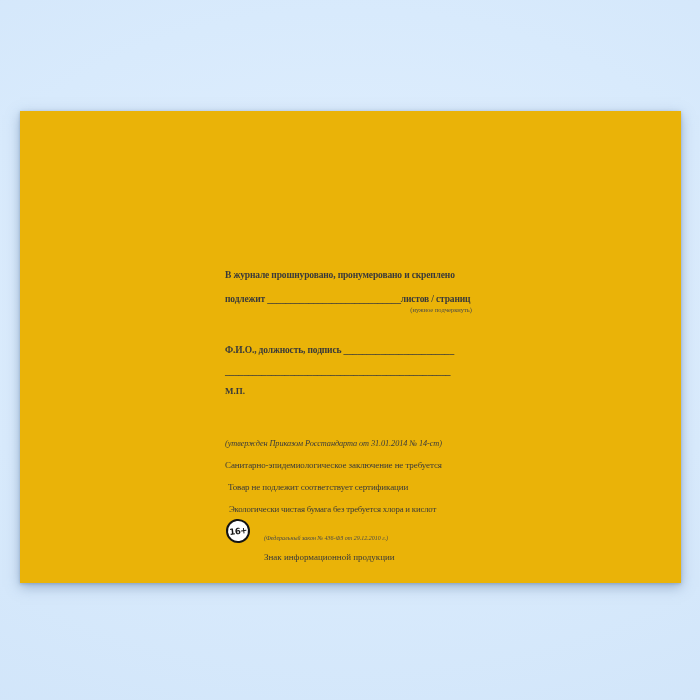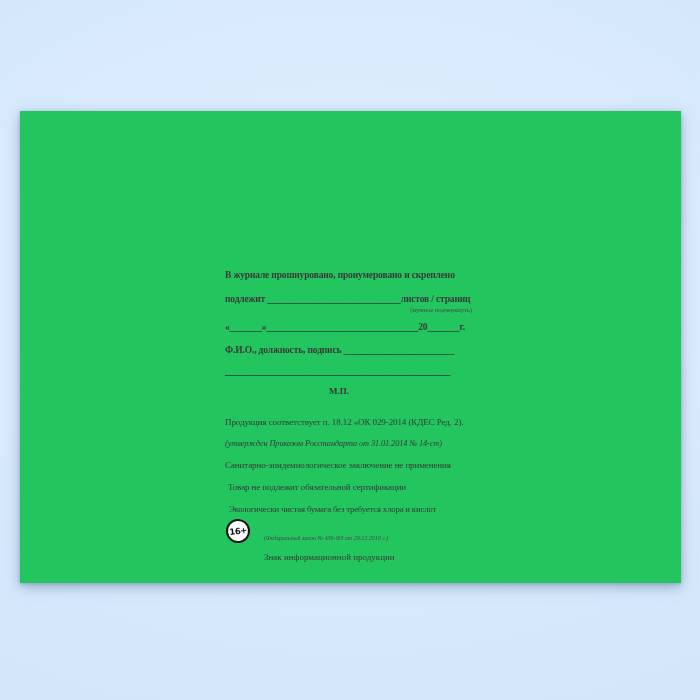--- a/index.html
+++ b/index.html
@@ -13,37 +13,37 @@
     position: relative;
     background: radial-gradient(ellipse 130% 90% at 50% 42%, #e1effe 0%, #d8eafc 45%, #cde2f8 100%);
     font-family: "Liberation Serif", "DejaVu Serif", serif;
   }
   .page {
     position: absolute;
     left: 20px;
     top: 111px;
     width: 661px;
     height: 472px;
-    background: #22c55e;
+    background: #eab308;
     box-shadow: 0 4px 12px rgba(92, 122, 162, 0.50), 0 1px 3px rgba(92, 122, 162, 0.40);
   }
   .txt {
     position: absolute;
     color: #3a3a3a;
     white-space: nowrap;
     line-height: 1;
   }
   
   .l1   { left: 205px; top: 160px; font-size: 9.5px; font-weight: 700; letter-spacing: -0.15px; }
   .l2   { left: 205px; top: 184px; font-size: 9.5px; font-weight: 700; letter-spacing: -0.15px; }
   .note { left: 205px; top: 196px; width: 247px; text-align: right; font-size: 6.5px; font-weight: 400; color: #4a4a4a; }
   .l3   { left: 205px; top: 212px; font-size: 9.5px; font-weight: 700; letter-spacing: -0.15px; }
   .l4   { left: 205px; top: 235px; font-size: 9.5px; font-weight: 700; letter-spacing: -0.15px; }
   .l5   { left: 205px; top: 256px; font-size: 9.5px; font-weight: 700; letter-spacing: -0.15px; }
-  .mp   { left: 205px; top: 276px; width: 228px; text-align: center; font-size: 9px; font-weight: 700; }
+  .mp   { left: 205px; top: 276px; width: 228px; text-align: left; font-size: 9px; font-weight: 700; }
   
   .c1 { left: 205px; top: 307px; font-size: 9px;   font-weight: 400; letter-spacing: -0.1px; }
   .c2 { left: 205px; top: 318px; font-size: 8.3px; font-weight: 400; letter-spacing: -0.1px; }
   .c3 { left: 205px; top: 329px; font-size: 8.3px; font-weight: 400; font-style: italic; letter-spacing: -0.1px; }
   
   .s1 { left: 205px; top: 350px; font-size: 9px;   font-weight: 400; letter-spacing: -0.1px; }
   .s2 { left: 208px; top: 372px; font-size: 9px;   font-weight: 400; letter-spacing: -0.1px; }
   .s3 { left: 209px; top: 394px; font-size: 8.8px; font-weight: 400; letter-spacing: -0.2px; }
   
   .badge {
@@ -69,30 +69,28 @@
   .mark-law   { left: 244px; top: 424px; font-size: 6px; font-style: italic; color: #4a4a4a; }
 </style>
 </head>
 <body>
 
 <div class="page">
 
   <div class="txt l1">В журнале прошнуровано, пронумеровано и скреплено</div>
   <div class="txt l2">подлежит _____________________________листов / страниц</div>
   <div class="txt note">(нужное подчеркнуть)</div>
-  <div class="txt l3">«_______»_________________________________20_______г.</div>
   <div class="txt l4">Ф.И.О., должность, подпись ________________________</div>
   <div class="txt l5">_________________________________________________</div>
   <div class="txt mp">М.П.</div>
 
-  <div class="txt c1">Продукция соответствует п. 18.12 «ОК 029-2014 (КДЕС Ред. 2).</div>
   <div class="txt c3">(утвержден Приказом Росстандарта от 31.01.2014 № 14-ст)</div>
 
-  <div class="txt s1">Санитарно-эпидемиологическое заключение не применения</div>
-  <div class="txt s2">Товар не подлежит обязательной сертификации</div>
+  <div class="txt s1">Санитарно-эпидемиологическое заключение не требуется</div>
+  <div class="txt s2">Товар не подлежит соответствует сертификации</div>
   <div class="txt s3">Экологически чистая бумага без требуется хлора и кислот</div>
 
   <div class="badge">
     <span>16+</span>
   </div>
   <div class="txt mark-title">Знак информационной продукции</div>
   <div class="txt mark-law">(Федеральный закон № 436-ФЗ от 29.12.2010 г.)</div>
 
 </div>
 

